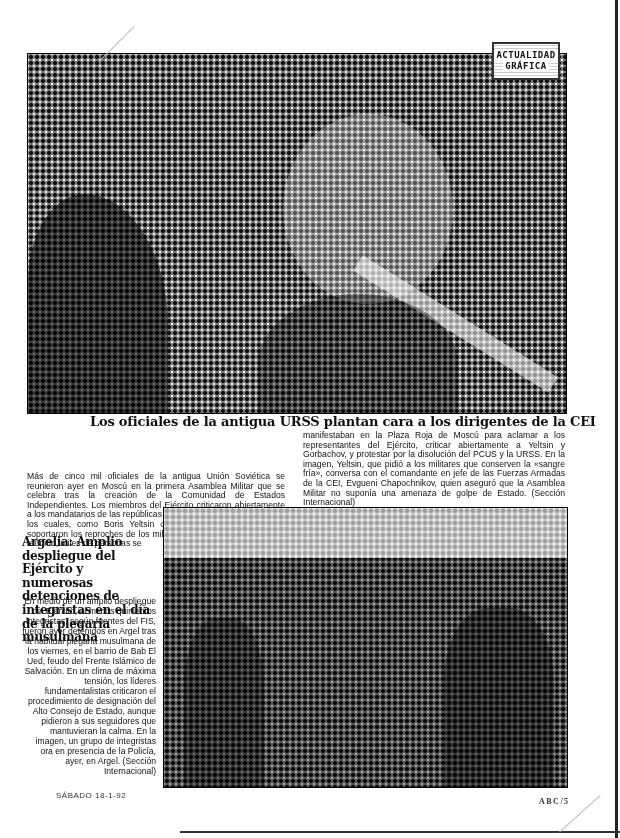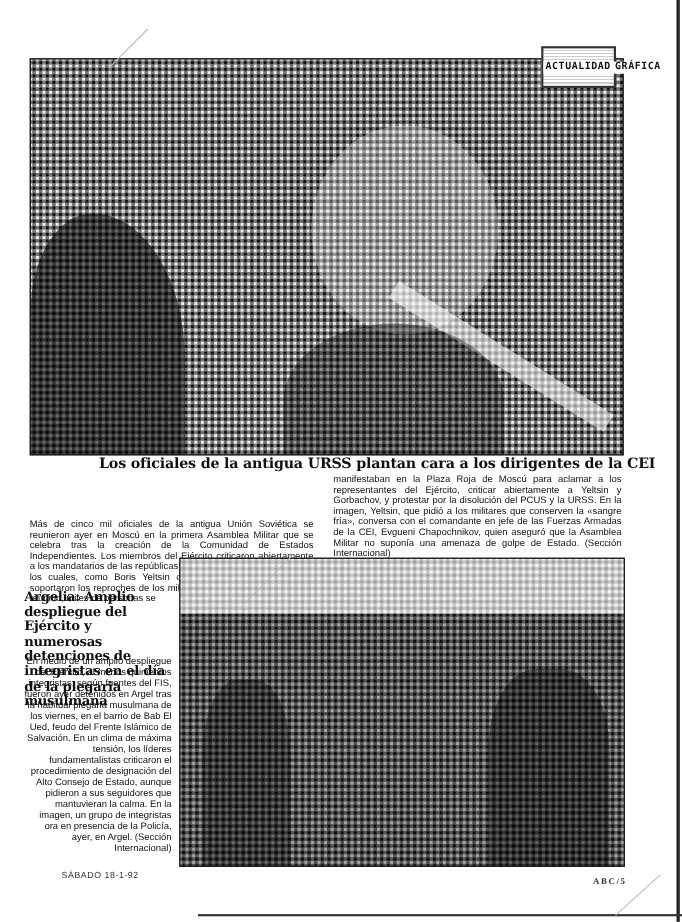--- a/index.html
+++ b/index.html
@@ -20,21 +20,21 @@
       overflow: hidden;
     }
     .photo .shade { position: absolute; }
 
     #top-photo { left: 27px; top: 53px; width: 538px; height: 359px; }
     #bottom-photo { left: 163px; top: 507px; width: 403px; height: 279px; }
 
     .stamp {
       position: absolute; left: 492px; top: 42px; width: 64px; height: 34px;
       background: #fff; border: 2px solid #333;
-      display: flex; flex-direction: row; align-items: center; justify-content: flex-start;
+      display: flex; flex-direction: column; align-items: center; justify-content: center;
       font-family: "DejaVu Sans Mono", monospace; font-size: 9px; line-height: 11px; font-weight: bold; letter-spacing: 0.5px;
       background-image: repeating-linear-gradient(0deg, #fff 0 2px, #ccc 2px 3px);
     }
     .stamp span { background: #fff; padding: 0 2px; }
 
     .headline-top {
       position: absolute; left: 90px; top: 414px; width: 480px;
       font-family: "DejaVu Serif", serif; font-weight: bold; font-size: 13px; letter-spacing: -0.2px; white-space: nowrap;
     }
     .caption-col {

